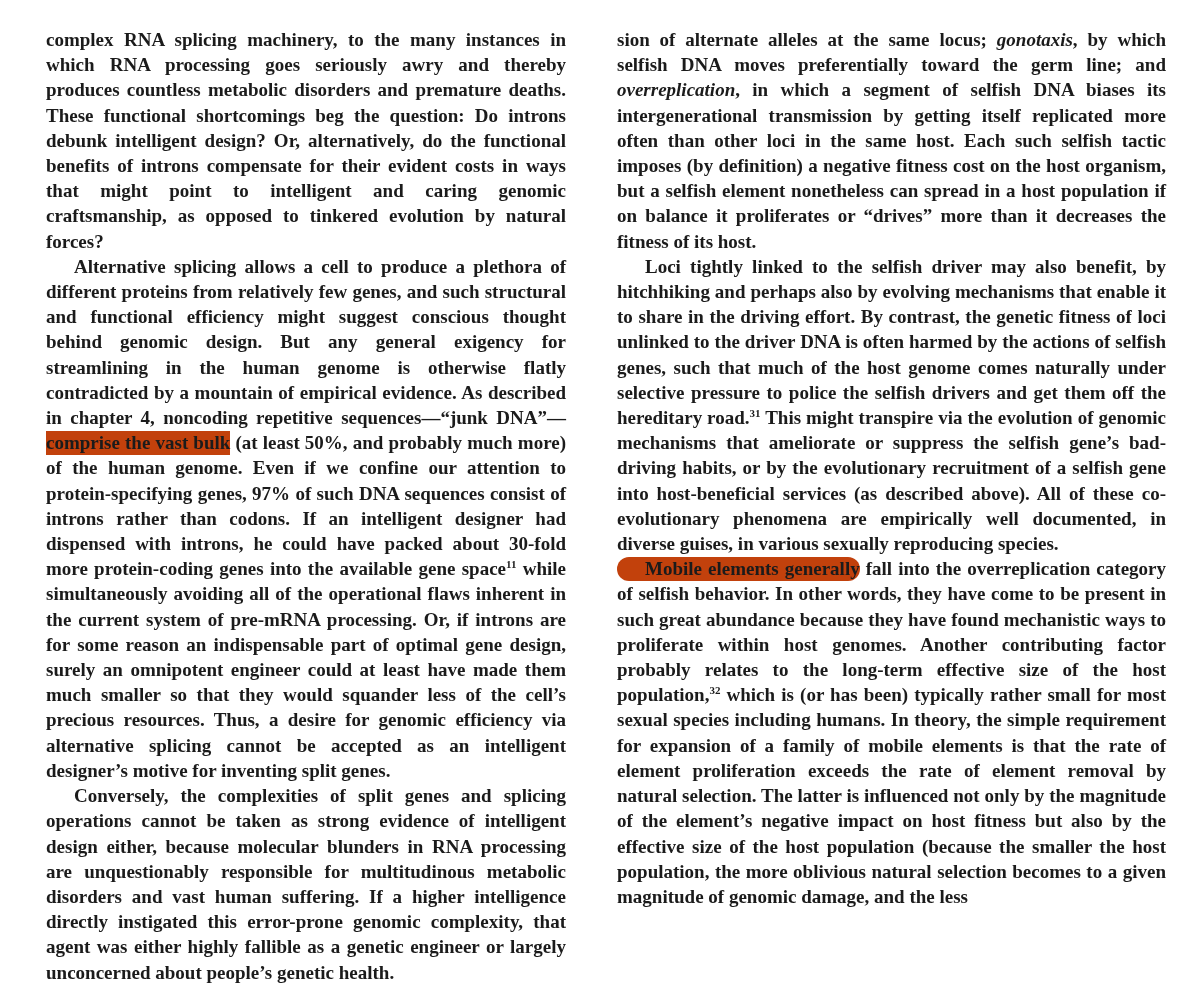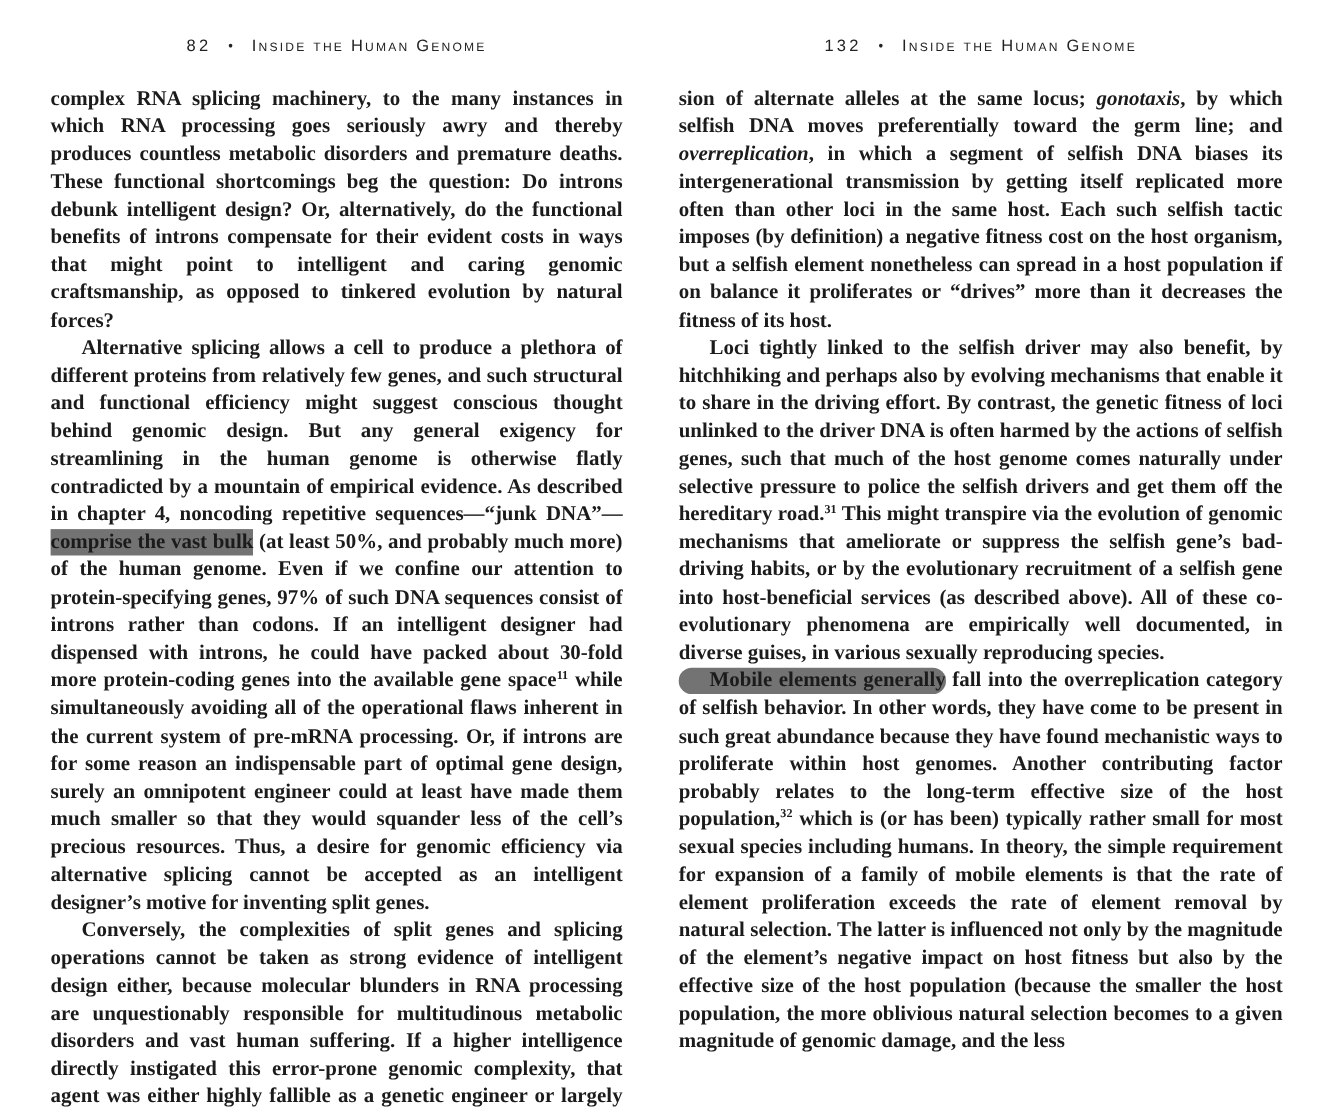--- a/index.html
+++ b/index.html
@@ -57,57 +57,47 @@
     font-weight: bold;
     -webkit-hyphens: auto;
   }
   p.para {
     margin: 0;
     padding: 0;
   }
   p.para.indent { text-indent: 28px; }
 
   .hl {
-    background: #737373;
+    background: #c2410c;
     padding-top: 1px;
     padding-bottom: 2px;
   }
   .hl.pad { padding-left: 28px; border-radius: 12px; }
   .it { font-style: italic; }
   sup.fn {
     font-size: 11px;
     line-height: 0;
     vertical-align: 7px;
     letter-spacing: 0;
   }
 </style>
 </head>
 <body>
 
 <div class="spread">
 
   <section class="page page-left">
-    <header class="running-head">
-      <span class="pgnum">82</span>
-      <span class="bullet">•</span>
-      <span class="booktitle">Inside the Human Genome</span>
-    </header>
     <div class="page-body">
       <p class="para"><span>complex RNA splicing machinery, to the many instances in which RNA processing goes seriously awry and thereby produces countless metabolic disorders and premature deaths. These functional shortcomings beg the question: Do introns debunk intelligent design? Or, alternatively, do the functional benefits of introns compensate for their evident costs in ways that might point to intelligent and caring genomic craftsmanship, as opposed to tinkered evolution by natural forces?</span></p>
       <p class="para indent"><span>Alternative splicing allows a cell to produce a plethora of different proteins from relatively few genes, and such structural and functional efficiency might suggest conscious thought behind genomic design. But any general exigency for streamlining in the human genome is otherwise flatly contradicted by a mountain of empirical evidence. As described in chapter 4, noncoding repetitive sequences—“junk DNA”—</span><span class="hl">comprise the vast bulk</span><span> (at least 50%, and probably much more) of the human genome. Even if we confine our attention to protein-specifying genes, 97% of such DNA sequences consist of introns rather than codons. If an intelligent designer had dispensed with introns, he could have packed about 30-fold more protein-coding genes into the available gene space</span><sup class="fn">11</sup><span> while simultaneously avoiding all of the operational flaws inherent in the current system of pre-mRNA processing. Or, if introns are for some reason an indispensable part of optimal gene design, surely an omnipotent engineer could at least have made them much smaller so that they would squander less of the cell’s precious resources. Thus, a desire for genomic efficiency via alternative splicing cannot be accepted as an intelligent designer’s motive for inventing split genes.</span></p>
       <p class="para indent"><span>Conversely, the complexities of split genes and splicing operations cannot be taken as strong evidence of intelligent design either, because molecular blunders in RNA processing are unquestionably responsible for multitudinous metabolic disorders and vast human suffering. If a higher intelligence directly instigated this error-prone genomic complexity, that agent was either highly fallible as a genetic engineer or largely unconcerned about people’s genetic health.</span></p>
     </div>
   </section>
 
   <section class="page page-right">
-    <header class="running-head">
-      <span class="pgnum">132</span>
-      <span class="bullet">•</span>
-      <span class="booktitle">Inside the Human Genome</span>
-    </header>
     <div class="page-body">
       <p class="para"><span>sion of alternate alleles at the same locus; </span><span class="it">gonotaxis</span><span>, by which selfish DNA moves preferentially toward the germ line; and </span><span class="it">overreplication</span><span>, in which a segment of selfish DNA biases its intergenerational transmission by getting itself replicated more often than other loci in the same host. Each such selfish tactic imposes (by definition) a negative fitness cost on the host organism, but a selfish element nonetheless can spread in a host population if on balance it proliferates or “drives” more than it decreases the fitness of its host.</span></p>
       <p class="para indent"><span>Loci tightly linked to the selfish driver may also benefit, by hitchhiking and perhaps also by evolving mechanisms that enable it to share in the driving effort. By contrast, the genetic fitness of loci unlinked to the driver DNA is often harmed by the actions of selfish genes, such that much of the host genome comes naturally under selective pressure to police the selfish drivers and get them off the hereditary road.</span><sup class="fn">31</sup><span> This might transpire via the evolution of genomic mechanisms that ameliorate or suppress the selfish gene’s bad-driving habits, or by the evolutionary recruitment of a selfish gene into host-beneficial services (as described above). All of these co-evolutionary phenomena are empirically well documented, in diverse guises, in various sexually reproducing species.</span></p>
       <p class="para"><span class="hl pad">Mobile elements generally</span><span> fall into the overreplication category of selfish behavior. In other words, they have come to be present in such great abundance because they have found mechanistic ways to proliferate within host genomes. Another contributing factor probably relates to the long-term effective size of the host population,</span><sup class="fn">32</sup><span> which is (or has been) typically rather small for most sexual species including humans. In theory, the simple requirement for expansion of a family of mobile elements is that the rate of element proliferation exceeds the rate of element removal by natural selection. The latter is influenced not only by the magnitude of the element’s negative impact on host fitness but also by the effective size of the host population (because the smaller the host population, the more oblivious natural selection becomes to a given magnitude of genomic damage, and the less</span></p>
     </div>
   </section>
 
 </div>
 
 </body></html>

